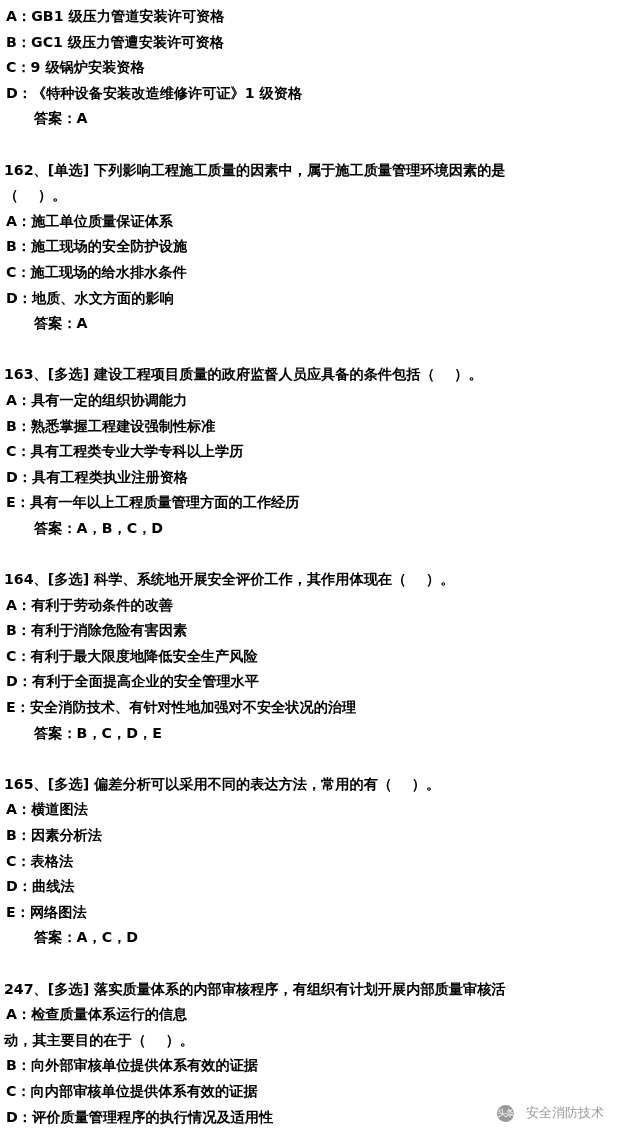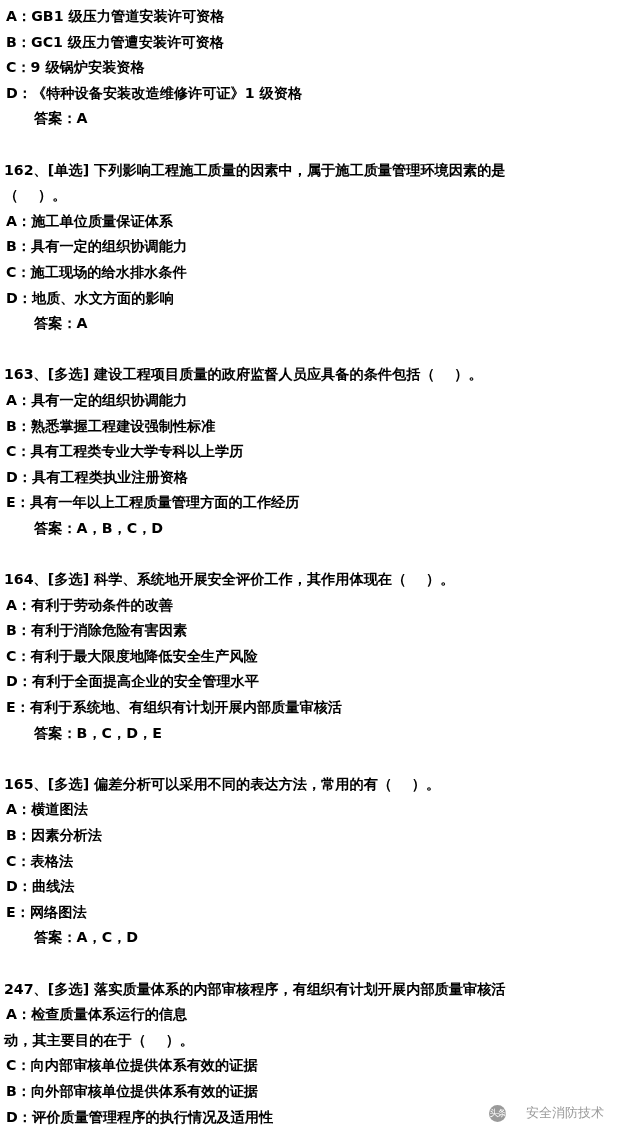--- a/index.html
+++ b/index.html
@@ -42,21 +42,21 @@
   }
   .gap {
     height: 25.6px;
   }
   .watermark {
     position: absolute;
     right: 14px;
     bottom: 14px;
     display: flex;
     align-items: center;
-    gap: 20px;
+    gap: 12px;
     color: #9a9a9a;
     font-size: 13px;
   }
   .wm-logo {
     width: 17px;
     height: 17px;
     border-radius: 50%;
     background: #9a9a9a;
     color: #ffffff;
     font-size: 9px;
@@ -76,54 +76,54 @@
   <div id="content">
       <div class="line opt">A：GB1 级压力管道安装许可资格</div>
       <div class="line opt">B：GC1 级压力管遭安装许可资格</div>
       <div class="line opt">C：9 级锅炉安装资格</div>
       <div class="line opt">D：《特种设备安装改造维修许可证》1 级资格</div>
       <div class="line ans">答案：A</div>
       <div class="gap"></div>
       <div class="line qline">162、[单选] 下列影响工程施工质量的因素中，属于施工质量管理环境因素的是</div>
       <div class="line qcont">（    ）。</div>
       <div class="line opt">A：施工单位质量保证体系</div>
-      <div class="line opt">B：具有一定的组织协调能力</div>
+      <div class="line opt">B：施工现场的安全防护设施</div>
       <div class="line opt">C：施工现场的给水排水条件</div>
       <div class="line opt">D：地质、水文方面的影响</div>
       <div class="line ans">答案：A</div>
       <div class="gap"></div>
       <div class="line qline">163、[多选] 建设工程项目质量的政府监督人员应具备的条件包括（    ）。</div>
       <div class="line opt">A：具有一定的组织协调能力</div>
       <div class="line opt">B：熟悉掌握工程建设强制性标准</div>
       <div class="line opt">C：具有工程类专业大学专科以上学历</div>
       <div class="line opt">D：具有工程类执业注册资格</div>
       <div class="line opt">E：具有一年以上工程质量管理方面的工作经历</div>
       <div class="line ans">答案：A，B，C，D</div>
       <div class="gap"></div>
       <div class="line qline">164、[多选] 科学、系统地开展安全评价工作，其作用体现在（    ）。</div>
       <div class="line opt">A：有利于劳动条件的改善</div>
       <div class="line opt">B：有利于消除危险有害因素</div>
       <div class="line opt">C：有利于最大限度地降低安全生产风险</div>
       <div class="line opt">D：有利于全面提高企业的安全管理水平</div>
-      <div class="line opt">E：有利于系统地、有组织有计划开展内部质量审核活</div>
+      <div class="line opt">E：安全消防技术、有针对性地加强对不安全状况的治理</div>
       <div class="line ans">答案：B，C，D，E</div>
       <div class="gap"></div>
       <div class="line qline">165、[多选] 偏差分析可以采用不同的表达方法，常用的有（    ）。</div>
       <div class="line opt">A：横道图法</div>
       <div class="line opt">B：因素分析法</div>
       <div class="line opt">C：表格法</div>
       <div class="line opt">D：曲线法</div>
       <div class="line opt">E：网络图法</div>
       <div class="line ans">答案：A，C，D</div>
       <div class="gap"></div>
       <div class="line qline">247、[多选] 落实质量体系的内部审核程序，有组织有计划开展内部质量审核活</div>
       <div class="line opt">A：检查质量体系运行的信息</div>
       <div class="line qcont">动，其主要目的在于（    ）。</div>
+      <div class="line opt">B：向外部审核单位提供体系有效的证据</div>
       <div class="line opt">C：向内部审核单位提供体系有效的证据</div>
-      <div class="line opt">B：向外部审核单位提供体系有效的证据</div>
       <div class="line opt">D：评价质量管理程序的执行情况及适用性</div>
     </div>
 </div>
 
 <div class="watermark">
   <span class="wm-logo">头条</span>
   <span class="wm-text">安全消防技术</span>
 </div>
 
 </body></html>

